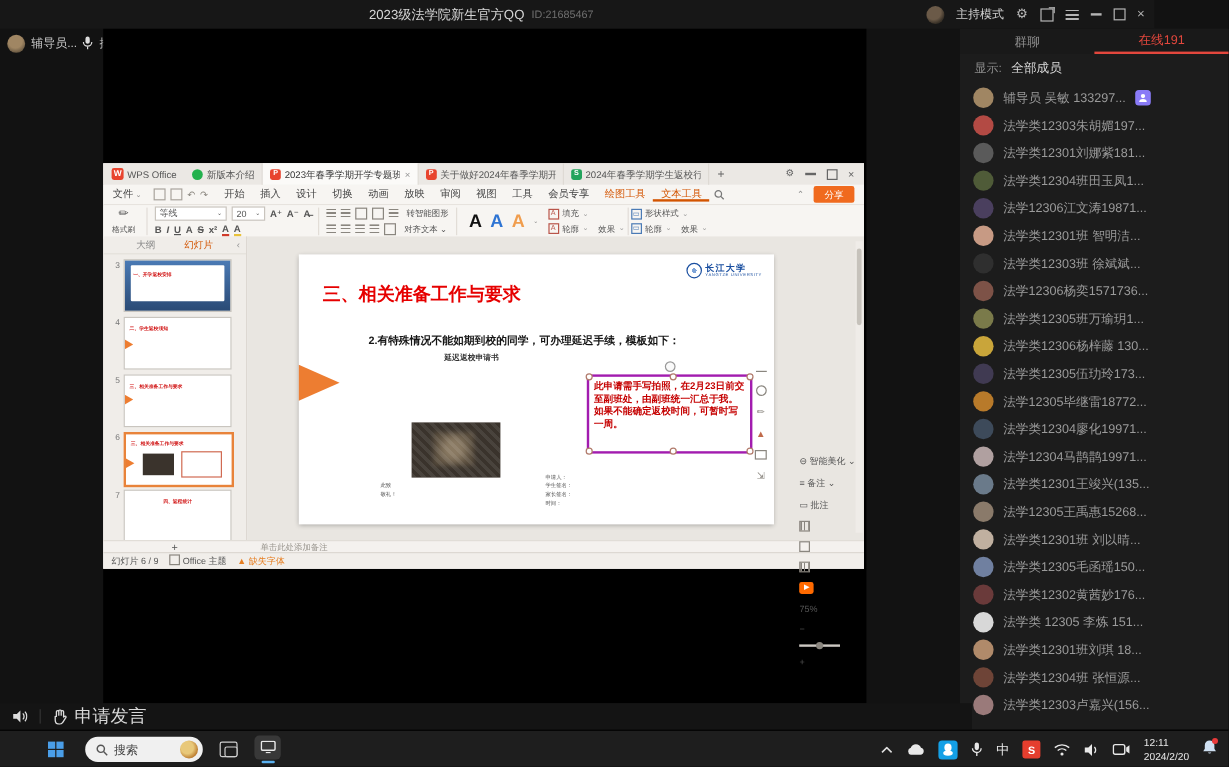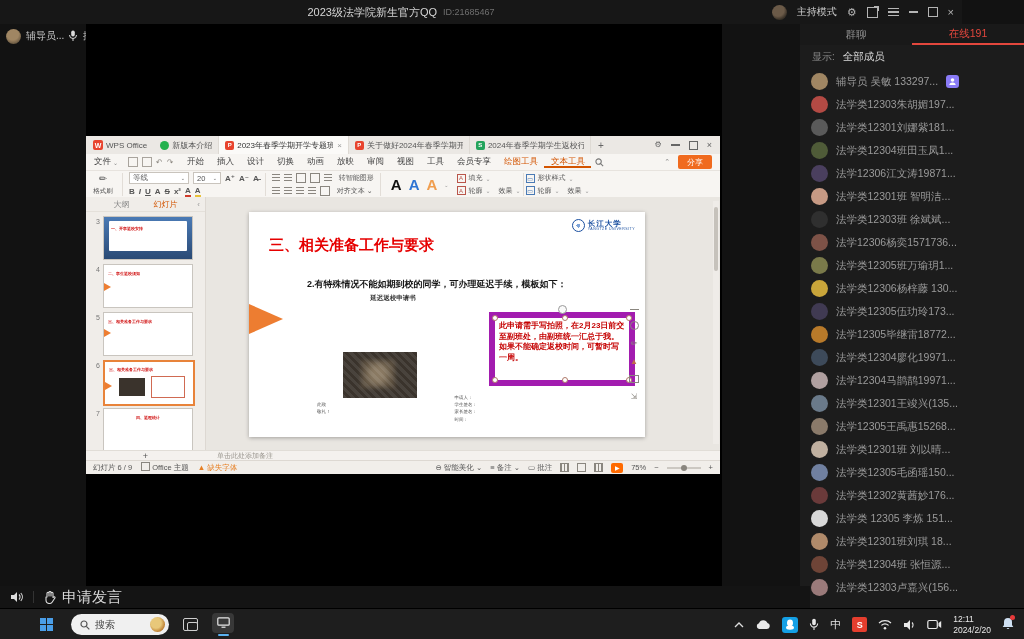--- a/index.html
+++ b/index.html
@@ -85,36 +85,36 @@
   .sl-tri{position:absolute;left:0;top:92px;width:0;height:0;border-left:34px solid #ed7d31;border-top:15px solid transparent;border-bottom:15px solid transparent;}
   .doc{position:absolute;left:58px;top:82px;width:172px;height:140px;font-size:4.5px;color:#666;}
   .doc-title{text-align:center;font-size:6.5px;font-weight:bold;color:#333;margin-bottom:3px;}
   .d-line{height:1.8px;background:#bdb6ab;margin:2.6px 6px 0 6px;}
   .d-line.ind{margin-left:14px;}
   .d-img{position:absolute;left:36px;top:58px;width:74px;height:46px;background:#3a332c;overflow:hidden;}
   .d-img .blur{position:absolute;left:18px;top:8px;width:34px;height:28px;background:radial-gradient(circle,#8a7a63 0 30%,#5a4e3e 70%);filter:blur(2px);}
   .d-img .mosaic{position:absolute;inset:0;background:repeating-linear-gradient(45deg,rgba(255,255,255,.08) 0 3px,transparent 3px 6px);}
   .d-close{position:absolute;left:10px;top:108px;line-height:1.5;color:#555;}
   .d-sign{position:absolute;right:2px;top:100px;line-height:1.6;color:#555;text-align:left;}
-  .note-box{position:absolute;left:240px;top:100px;width:126px;height:56px;border:6px solid #a21caf;padding:3px 4px;font-size:8px;font-weight:bold;color:#c50000;line-height:1.32;}
+  .note-box{position:absolute;left:240px;top:100px;width:126px;height:56px;border:2px solid #a21caf;padding:3px 4px;font-size:8px;font-weight:bold;color:#c50000;line-height:1.32;}
   .h{position:absolute;width:4px;height:4px;border-radius:50%;background:#fff;border:1px solid #b07a6a;}
   .rot{position:absolute;left:50%;top:-13px;margin-left:-4px;width:7px;height:7px;border-radius:50%;border:1px solid #999;background:#fafafa;}
   .float-tb{position:absolute;left:423px;top:112px;display:flex;flex-direction:column;gap:9px;align-items:center;color:#8a867f;}
   .ft{width:9px;height:9px;display:flex;align-items:center;justify-content:center;font-size:8px;color:#8a867f;}
   .ft.line{height:2px;border-top:1.6px solid #8a867f;}
   .ft.circ{border:1.4px solid #8a867f;border-radius:50%;width:7px;height:7px;}
   .ft.rect{border:1.2px solid #8a867f;width:8px;height:6px;}
   .scrollbar{position:absolute;right:1px;top:4px;width:6px;height:243px;background:#efece8;}
   .scrollbar .th{position:absolute;left:1px;top:6px;width:4px;height:64px;background:#c6c2bb;border-radius:2px;}
   .notesbar{position:absolute;left:0;top:314px;width:634px;height:10px;background:#f4f1ee;border-top:1px solid #e1ddd7;display:flex;align-items:center;}
   .nb-plus{width:119px;text-align:center;font-size:9px;color:#555;}
   .nb-text{font-size:7px;color:#9a968f;padding-left:12px;}
   .statusbar{position:absolute;left:0;top:324px;width:634px;height:14px;background:#f1eeea;border-top:1px solid #ddd8d2;display:flex;align-items:center;font-size:7.5px;color:#555;gap:9px;padding:0 7px;box-sizing:border-box;}
   .st-warn{color:#e67e22;}
-  .st-right{margin-left:auto;display:flex;align-items:center;gap:8px;}
+  .st-right{margin-left:auto;display:flex;align-items:flex-start;gap:8px;flex-direction:column;}
   .v-ic{width:7px;height:7px;border:1px solid #8a867f;}
   .v-ic.g{background:repeating-linear-gradient(to right,#8a867f 0 1px,transparent 1px 3px);}
   .play{width:12px;height:10px;background:#ff6a00;border-radius:2px;color:#fff;font-size:6px;display:flex;align-items:center;justify-content:center;}
   .sld{width:34px;height:2px;background:#ccc8c2;position:relative;}
   .sld .k{position:absolute;left:14px;top:-2px;width:6px;height:6px;border-radius:50%;background:#8a867f;}
   
   .rpanel{left:800px;top:24px;width:224px;height:584px;background:#1c1c1c;display:flex;flex-direction:column;}
   .rp-tabs{display:flex;height:21px;background:#191919;flex:none;}
   .rp-tab{flex:1;display:flex;align-items:center;justify-content:center;font-size:10.5px;color:#8f8f8f;}
   .rp-tab.on{color:#e3473d;border-bottom:2px solid #e3473d;}

